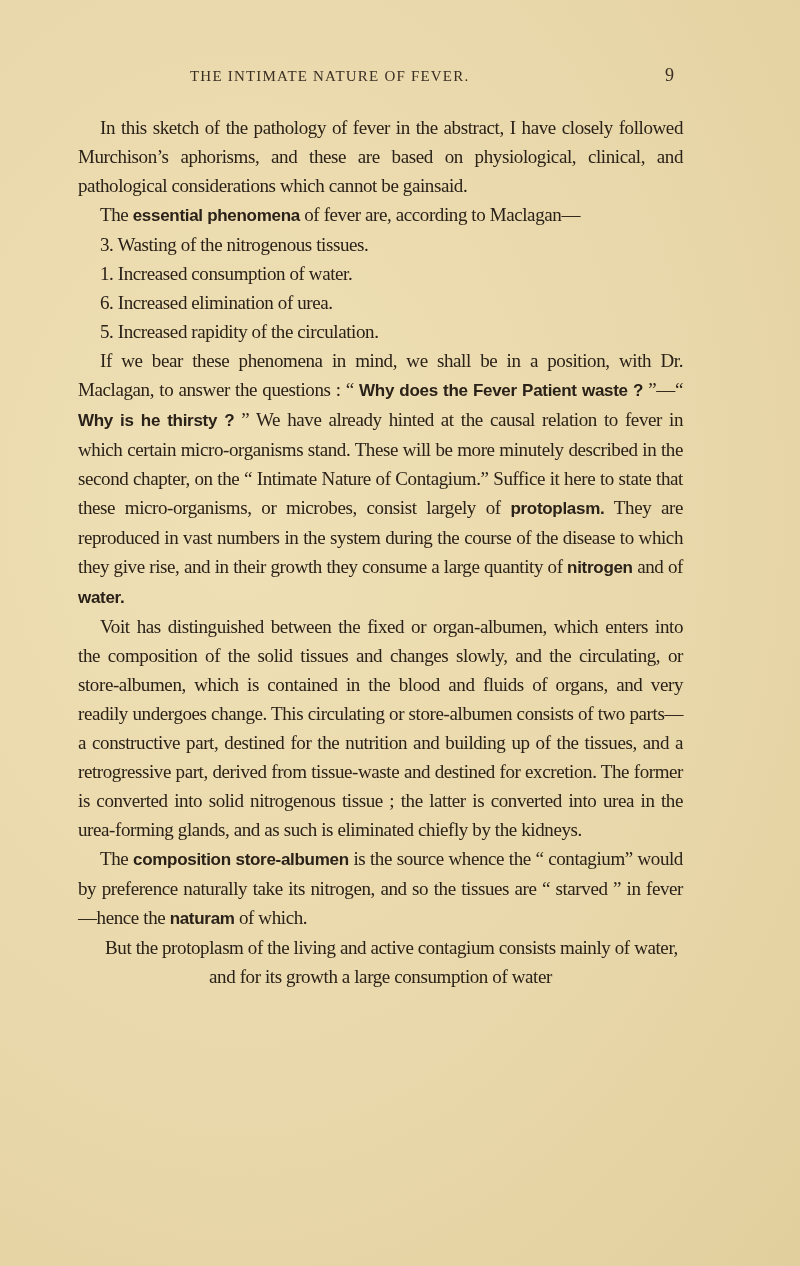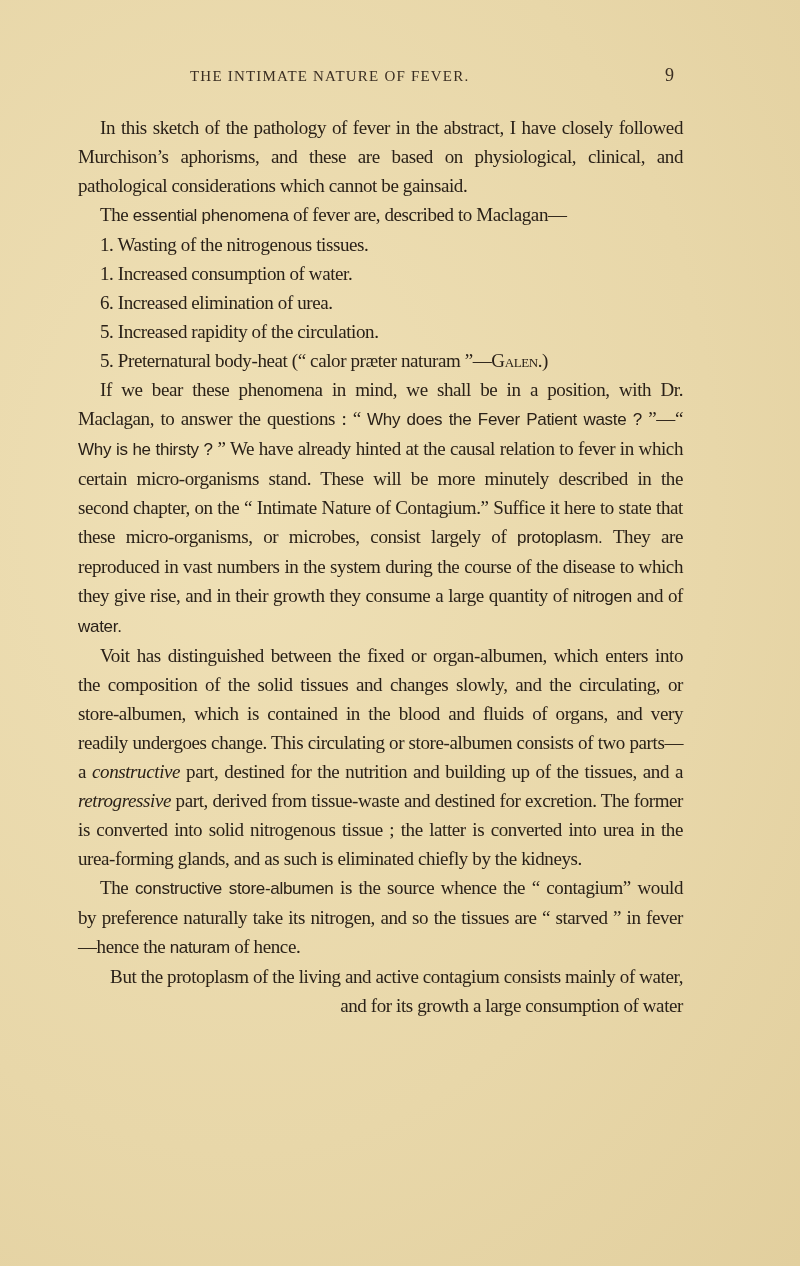--- a/index.html
+++ b/index.html
@@ -37,53 +37,52 @@
       font-size: 19px;
       line-height: 29px;
       text-align: justify;
       font-stretch: condensed;
       letter-spacing: -0.4px;
       margin-left: 11px;
     }
     .body-text p { margin: 0; }
     .indent { text-indent: 22px; }
     .list-item { padding-left: 22px; }
-    .b { font-weight: normal; font-family: "Liberation Sans", "DejaVu Sans", sans-serif; font-size: 17px; letter-spacing: -0.3px; }
-    .i { font-style: italic; }
+    .b { font-weight: bold; font-family: "Liberation Sans", "DejaVu Sans", sans-serif; font-size: 17px; letter-spacing: -0.3px; }
+    .i { }
     .sc { font-variant: small-caps; }
   </style>
 </head>
 <body>
 
 <div class="page">
   <div class="running-head">
     <span class="title">THE INTIMATE NATURE OF FEVER.</span>
     <span class="pageno">9</span>
   </div>
 
   <div class="body-text">
     <p class="indent">In this sketch of the pathology of fever in the abstract, I have closely followed Murchison’s aphorisms, and these are based on physiological, clinical, and pathological considerations which cannot be gainsaid.</p>
 
     <p class="indent">
-      <span>The </span><span class="b">essential phenomena</span><span> of fever are, described to Maclagan—</span>
+      <span>The </span><span class="b">essential phenomena</span><span> of fever are, according to Maclagan—</span>
     </p>
 
-    <p class="list-item">1. Wasting of the nitrogenous tissues.</p>
+    <p class="list-item">3. Wasting of the nitrogenous tissues.</p>
     <p class="list-item">1. Increased consumption of water.</p>
     <p class="list-item">6. Increased elimination of urea.</p>
     <p class="list-item">5. Increased rapidity of the circulation.</p>
-    <p class="list-item"><span>5. Preternatural body-heat (“ calor præter naturam ”—</span><span class="sc">Galen.)</span></p>
 
     <p class="indent">
       <span>If we bear these phenomena in mind, we shall be in a position, with Dr. Maclagan, to answer the questions : “ </span><span class="b">Why does the Fever Patient waste ?</span><span> ”—“ </span><span class="b">Why is he thirsty ?</span><span> ” We have already hinted at the causal relation to fever in which certain micro-organisms stand. These will be more minutely described in the second chapter, on the “ Intimate Nature of Contagium.” Suffice it here to state that these micro-organisms, or microbes, consist largely of </span><span class="b">protoplasm.</span><span> They are reproduced in vast numbers in the system during the course of the disease to which they give rise, and in their growth they consume a large quantity of </span><span class="b">nitrogen</span><span> and of </span><span class="b">water.</span>
     </p>
 
     <p class="indent">
       <span>Voit has distinguished between the fixed or organ-albumen, which enters into the composition of the solid tissues and changes slowly, and the circulating, or store-albumen, which is contained in the blood and fluids of organs, and very readily undergoes change. This circulating or store-albumen consists of two parts—a </span><span class="i">constructive</span><span> part, destined for the nutrition and building up of the tissues, and a </span><span class="i">retrogressive</span><span> part, derived from tissue-waste and destined for excretion. The former is converted into solid nitrogenous tissue ; the latter is converted into urea in the urea-forming glands, and as such is eliminated chiefly by the kidneys.</span>
     </p>
 
     <p class="indent">
-      <span>The </span><span class="b">constructive store-albumen</span><span> is the source whence the “ contagium” would by preference naturally take its nitrogen, and so the tissues are “ starved ” in fever—hence the </span><span class="b">naturam</span><span> of hence.</span>
+      <span>The </span><span class="b">composition store-albumen</span><span> is the source whence the “ contagium” would by preference naturally take its nitrogen, and so the tissues are “ starved ” in fever—hence the </span><span class="b">naturam</span><span> of which.</span>
     </p>
 
-    <p class="indent" style="text-align:right;">But the protoplasm of the living and active contagium consists mainly of water, and for its growth a large consumption of water</p>
+    <p class="indent" style="text-align:center;">But the protoplasm of the living and active contagium consists mainly of water, and for its growth a large consumption of water</p>
   </div>
 </div>
 
 </body></html>

